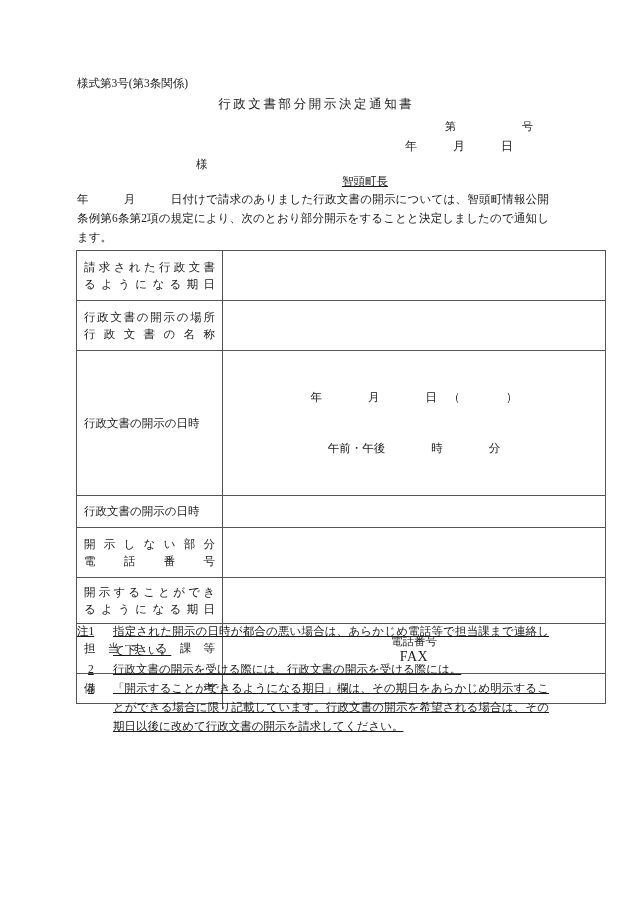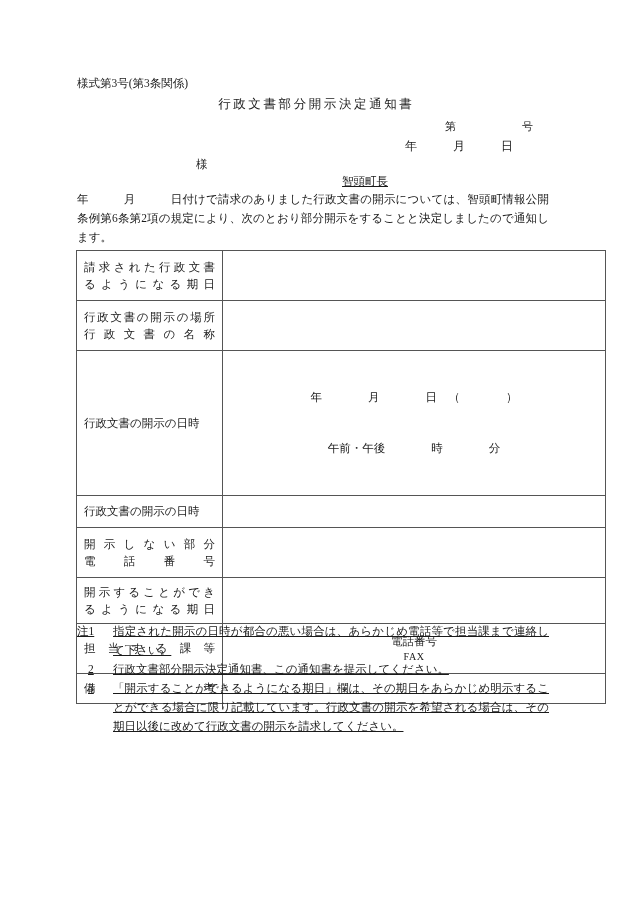--- a/index.html
+++ b/index.html
@@ -134,21 +134,21 @@
   .datetime-cell {
     text-align: center;
     line-height: 17px;
     white-space: pre;
   }
   .contact-cell {
     text-align: center;
     line-height: 16px;
   }
   .contact-cell .fax {
-    font-size: 10px;
+    font-size: 14px;
     letter-spacing: 0.5px;
   }
 
   
   .notes {
     position: absolute;
     left: 77px;
     top: 622px;
     width: 472px;
     font-size: 11.5px;
@@ -272,21 +272,21 @@
 
   <div class="notes">
 
     <div class="note-row">
       <span class="note-mark n1">注1</span>
       <span class="note-text">指定された開示の日時が都合の悪い場合は、あらかじめ電話等で担当課まで連絡して下さい。</span>
     </div>
 
     <div class="note-row">
       <span class="note-mark nn">2</span>
-      <span class="note-text">行政文書部分開示決定通知書、この通知書を提示してください。</span>
+      <span class="note-text">行政文書の開示を受ける際には、行政文書の開示を受ける際には。</span>
     </div>
 
     <div class="note-row">
       <span class="note-mark nn">3</span>
       <span class="note-text">「開示することができるようになる期日」欄は、その期日をあらかじめ明示することができる場合に限り記載しています。行政文書の開示を希望される場合は、その期日以後に改めて行政文書の開示を請求してください。</span>
     </div>
   </div>
 
 </div>
 

